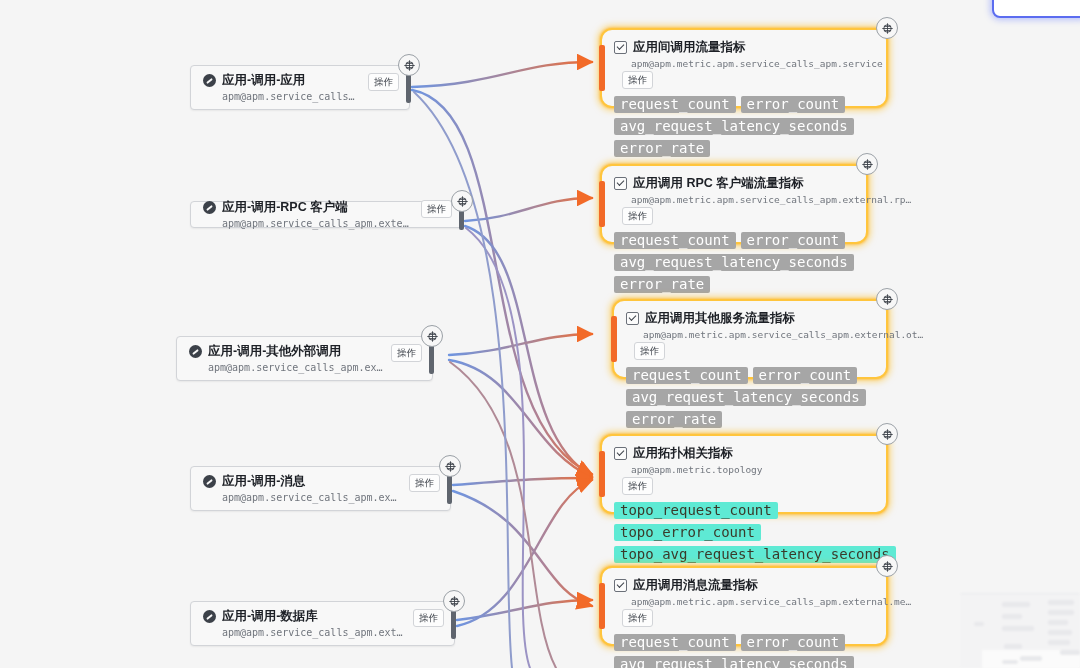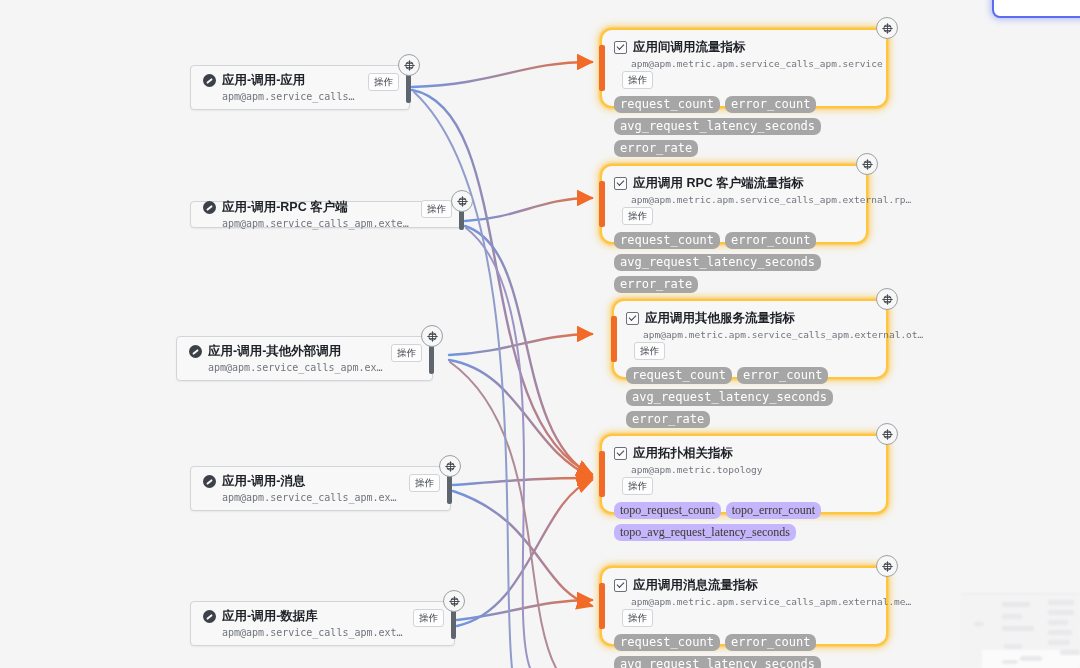--- a/index.html
+++ b/index.html
@@ -90,24 +90,24 @@
     transform:rotate(-45deg);
   }
   .dst .subtitle{
     font-family:"DejaVu Sans Mono","Liberation Mono",monospace;
     font-size:9.5px;color:#70757d;line-height:13px;margin-top:2px;margin-left:17px;
     white-space:nowrap;overflow:hidden;text-overflow:ellipsis;
   }
   .tags{display:flex;flex-wrap:wrap;gap:5px;margin-top:7px;}
   .tag{
     font-family:"DejaVu Sans Mono","Liberation Mono",monospace;
-    font-size:12px;line-height:13px;padding:2px 6px;border-radius:7px;
+    font-size:14px;line-height:13px;padding:2px 6px;border-radius:2px;
     background:#a6a6a6;color:#ffffff;white-space:nowrap;
   }
-  .tag.hl{background:#c4b5fd;color:#3a3a2a;font-family:Liberation Serif, serif;}
+  .tag.hl{background:#5eead4;color:#3a3a2a;}
   .dst .in-handle{
     position:absolute;left:-3px;top:50%;transform:translateY(-50%);
     width:6px;height:46px;border-radius:2px;background:#f26a28;z-index:5;
   }
 
   
   #top-right-panel{
     position:absolute;right:-8px;top:-14px;width:92px;height:28px;
     border:2px solid #5b6cf0;border-radius:8px;background:#ffffff;
     box-shadow:0 0 6px 2px rgba(110,130,255,.45);

